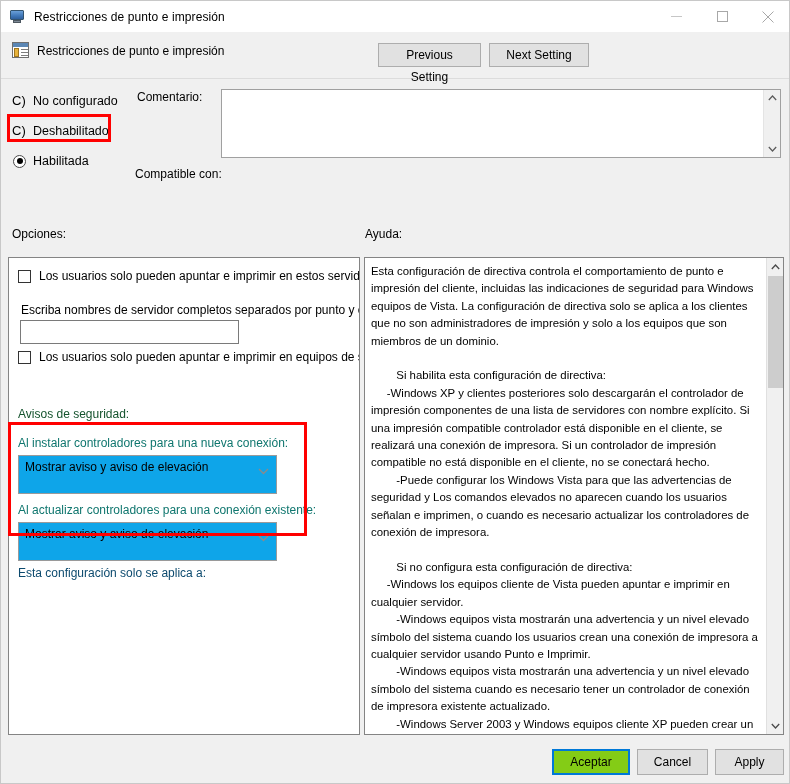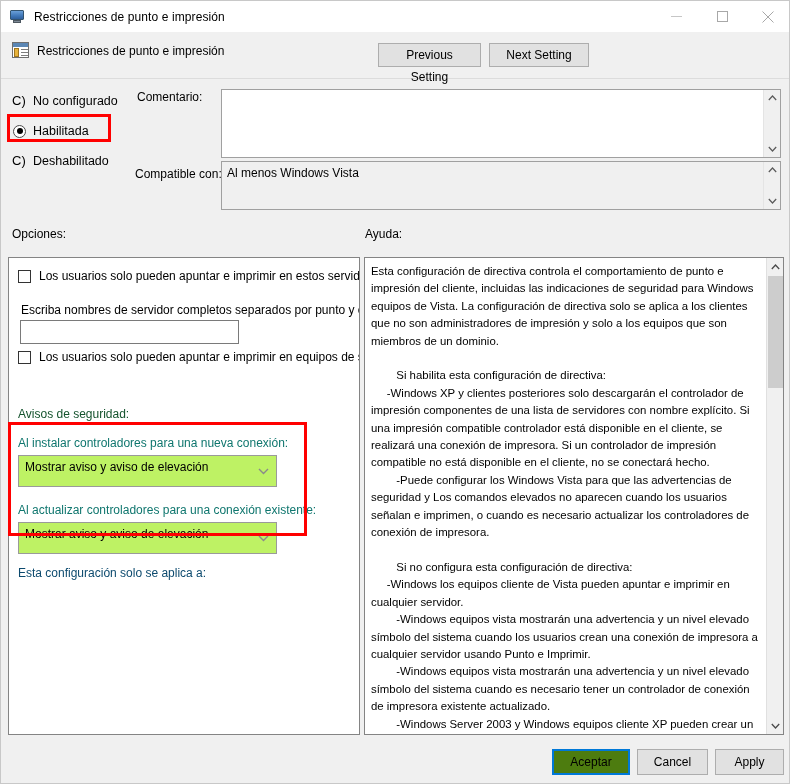--- a/index.html
+++ b/index.html
@@ -291,22 +291,22 @@
     left: 9px;
     font-size: 12px;
     color: #0f766e;
     white-space: nowrap;
   }
   #sec-label1 { top: 178px; }
   #sec-label2 { top: 245px; }
   .combo {
     position: absolute;
     left: 9px;
-    width: 259px; height: 32px;
-    background: #bef264;
+    width: 259px; height: 39px;
+    background: #0ea5e9;
     border: 1px solid #9a9a9a;
     box-sizing: border-box;
   }
   #combo1 { top: 197px; }
   #combo2 { top: 264px; }
   .combo-text {
     position: absolute;
     left: 6px; top: 4px;
     font-size: 12px;
     color: #000;
@@ -369,21 +369,21 @@
     background: #e1e1e1;
     border: 1px solid #adadad;
     box-sizing: border-box;
     font-family: "Liberation Sans", sans-serif;
     font-size: 12px;
     color: #000;
     line-height: 24px;
     text-align: center;
     cursor: default;
   }
-  #btn-ok     { left: 551px; width: 78px; border: 2px solid #0078d7; background:#4d7c0f; line-height: 22px;}
+  #btn-ok     { left: 551px; width: 78px; border: 2px solid #0078d7; background:#84cc16; line-height: 22px;}
   #btn-cancel { left: 636px; width: 71px; }
   #btn-apply  { left: 714px; width: 69px; }
 </style>
 </head>
 <body>
 
 <div id="app">
 
   <div class="titlebar">
     <div class="titlebar-icon">
@@ -422,26 +422,26 @@
     <div class="navbtn" id="btn-prev">Previous Setting</div>
     <div class="navbtn" id="btn-next">Next Setting</div>
   </div>
 
   <div class="state-col">
     <div class="radio-row">
       <span class="radio-mark partial"></span>
       <span>No configurado</span>
     </div>
     <div class="radio-row">
+      <span class="radio-mark partial"></span>
+      <span>Deshabilitado</span>
+    </div>
+    <div class="radio-row">
       <span class="radio-mark checked"></span>
       <span>Habilitada</span>
-    </div>
-    <div class="radio-row">
-      <span class="radio-mark partial"></span>
-      <span>Deshabilitado</span>
     </div>
   </div>
   <div class="hl-box" id="hl-enabled"></div>
 
   <div class="lbl" id="lbl-comment">Comentario:</div>
   <div class="field" id="comment-box">
     <div class="vscroll">
       <div class="arr up">
         <svg width="9" height="6" viewBox="0 0 9 6">
             <polyline points="0.8,5 4.5,1 8.2,5" fill="none" stroke="#5a5a5a" stroke-width="1.2"></polyline>
@@ -449,35 +449,20 @@
       </div>
       <div class="arr down">
         <svg width="9" height="6" viewBox="0 0 9 6">
             <polyline points="0.8,1 4.5,5 8.2,1" fill="none" stroke="#5a5a5a" stroke-width="1.2"></polyline>
           </svg>
       </div>
     </div>
   </div>
 
   <div class="lbl" id="lbl-supported">Compatible con:</div>
-  <div class="field" id="supported-box">
-    <div class="supported-text">Al menos Windows Vista</div>
-    <div class="vscroll">
-      <div class="arr up">
-        <svg width="9" height="6" viewBox="0 0 9 6">
-            <polyline points="0.8,5 4.5,1 8.2,5" fill="none" stroke="#5a5a5a" stroke-width="1.2"></polyline>
-          </svg>
-      </div>
-      <div class="arr down">
-        <svg width="9" height="6" viewBox="0 0 9 6">
-            <polyline points="0.8,1 4.5,5 8.2,1" fill="none" stroke="#5a5a5a" stroke-width="1.2"></polyline>
-          </svg>
-      </div>
-    </div>
-  </div>
 
   <div class="lbl" id="lbl-options">Opciones:</div>
   <div class="lbl" id="lbl-help">Ayuda:</div>
 
   <div id="options-panel">
 
     <div class="opt-check-row" id="opt-row1">
       <span class="cb"></span>
       <span class="opt-text">Los usuarios solo pueden apuntar e imprimir en estos servidores:</span>
     </div>

